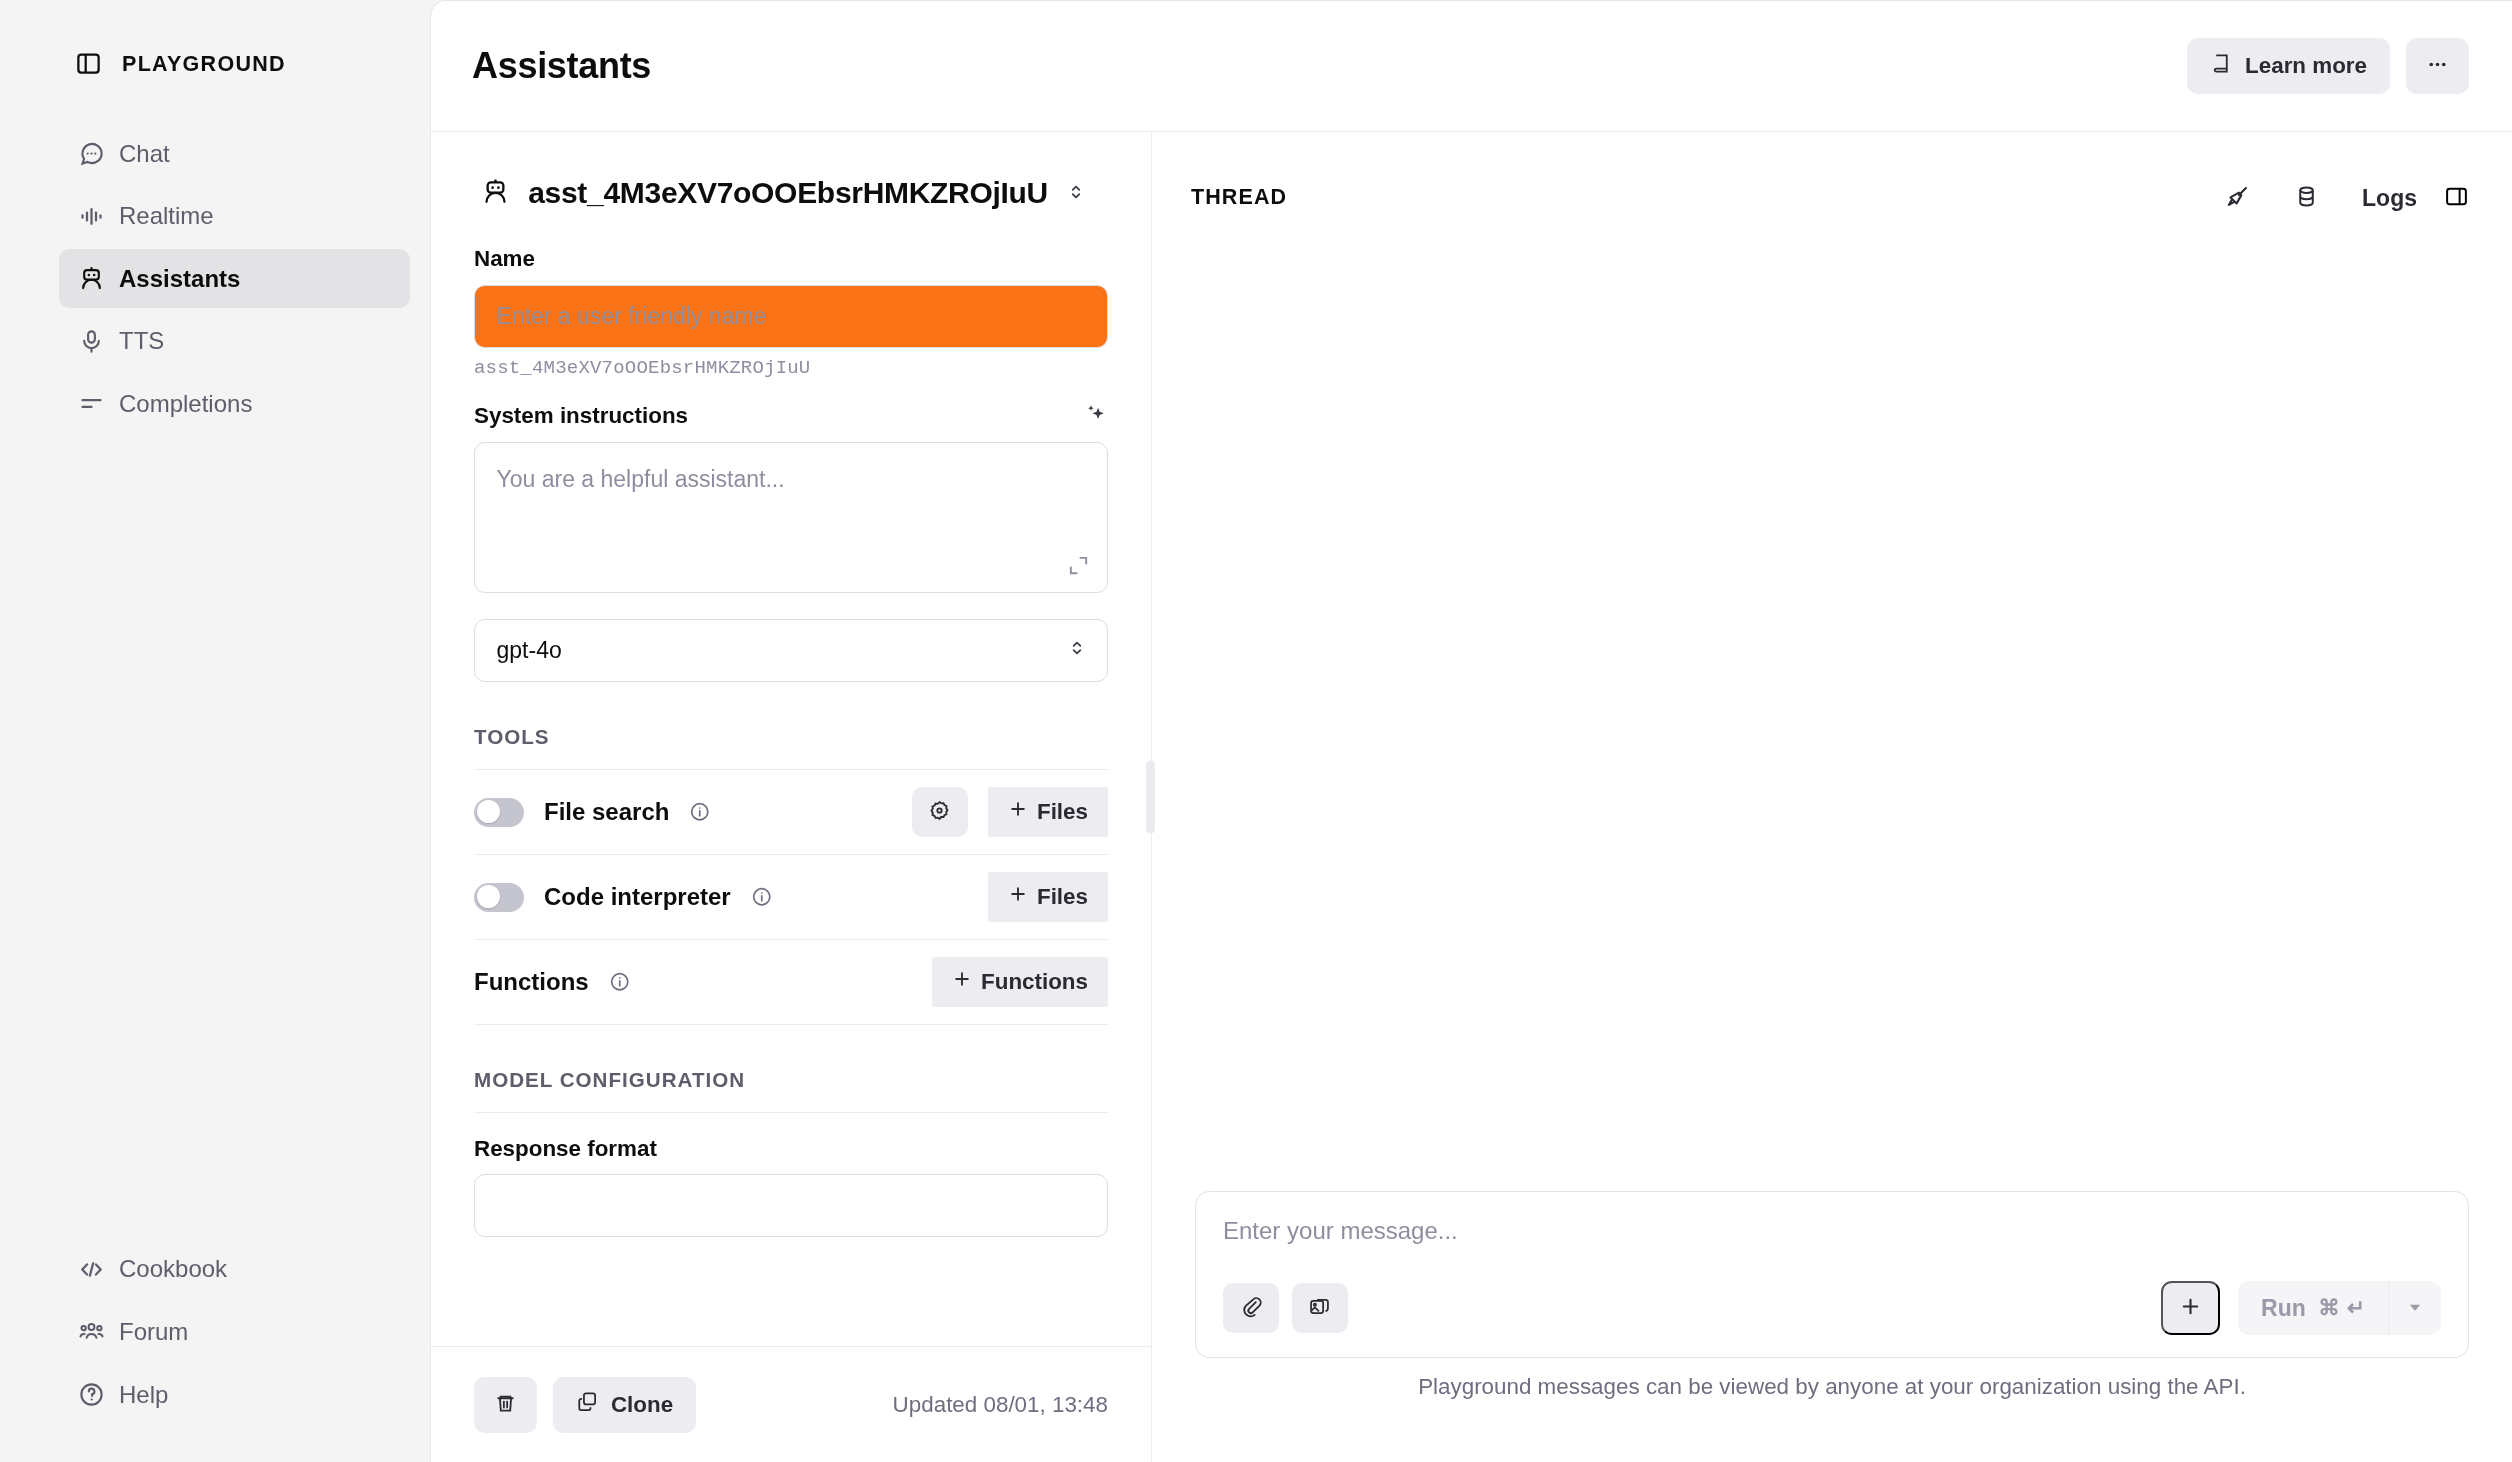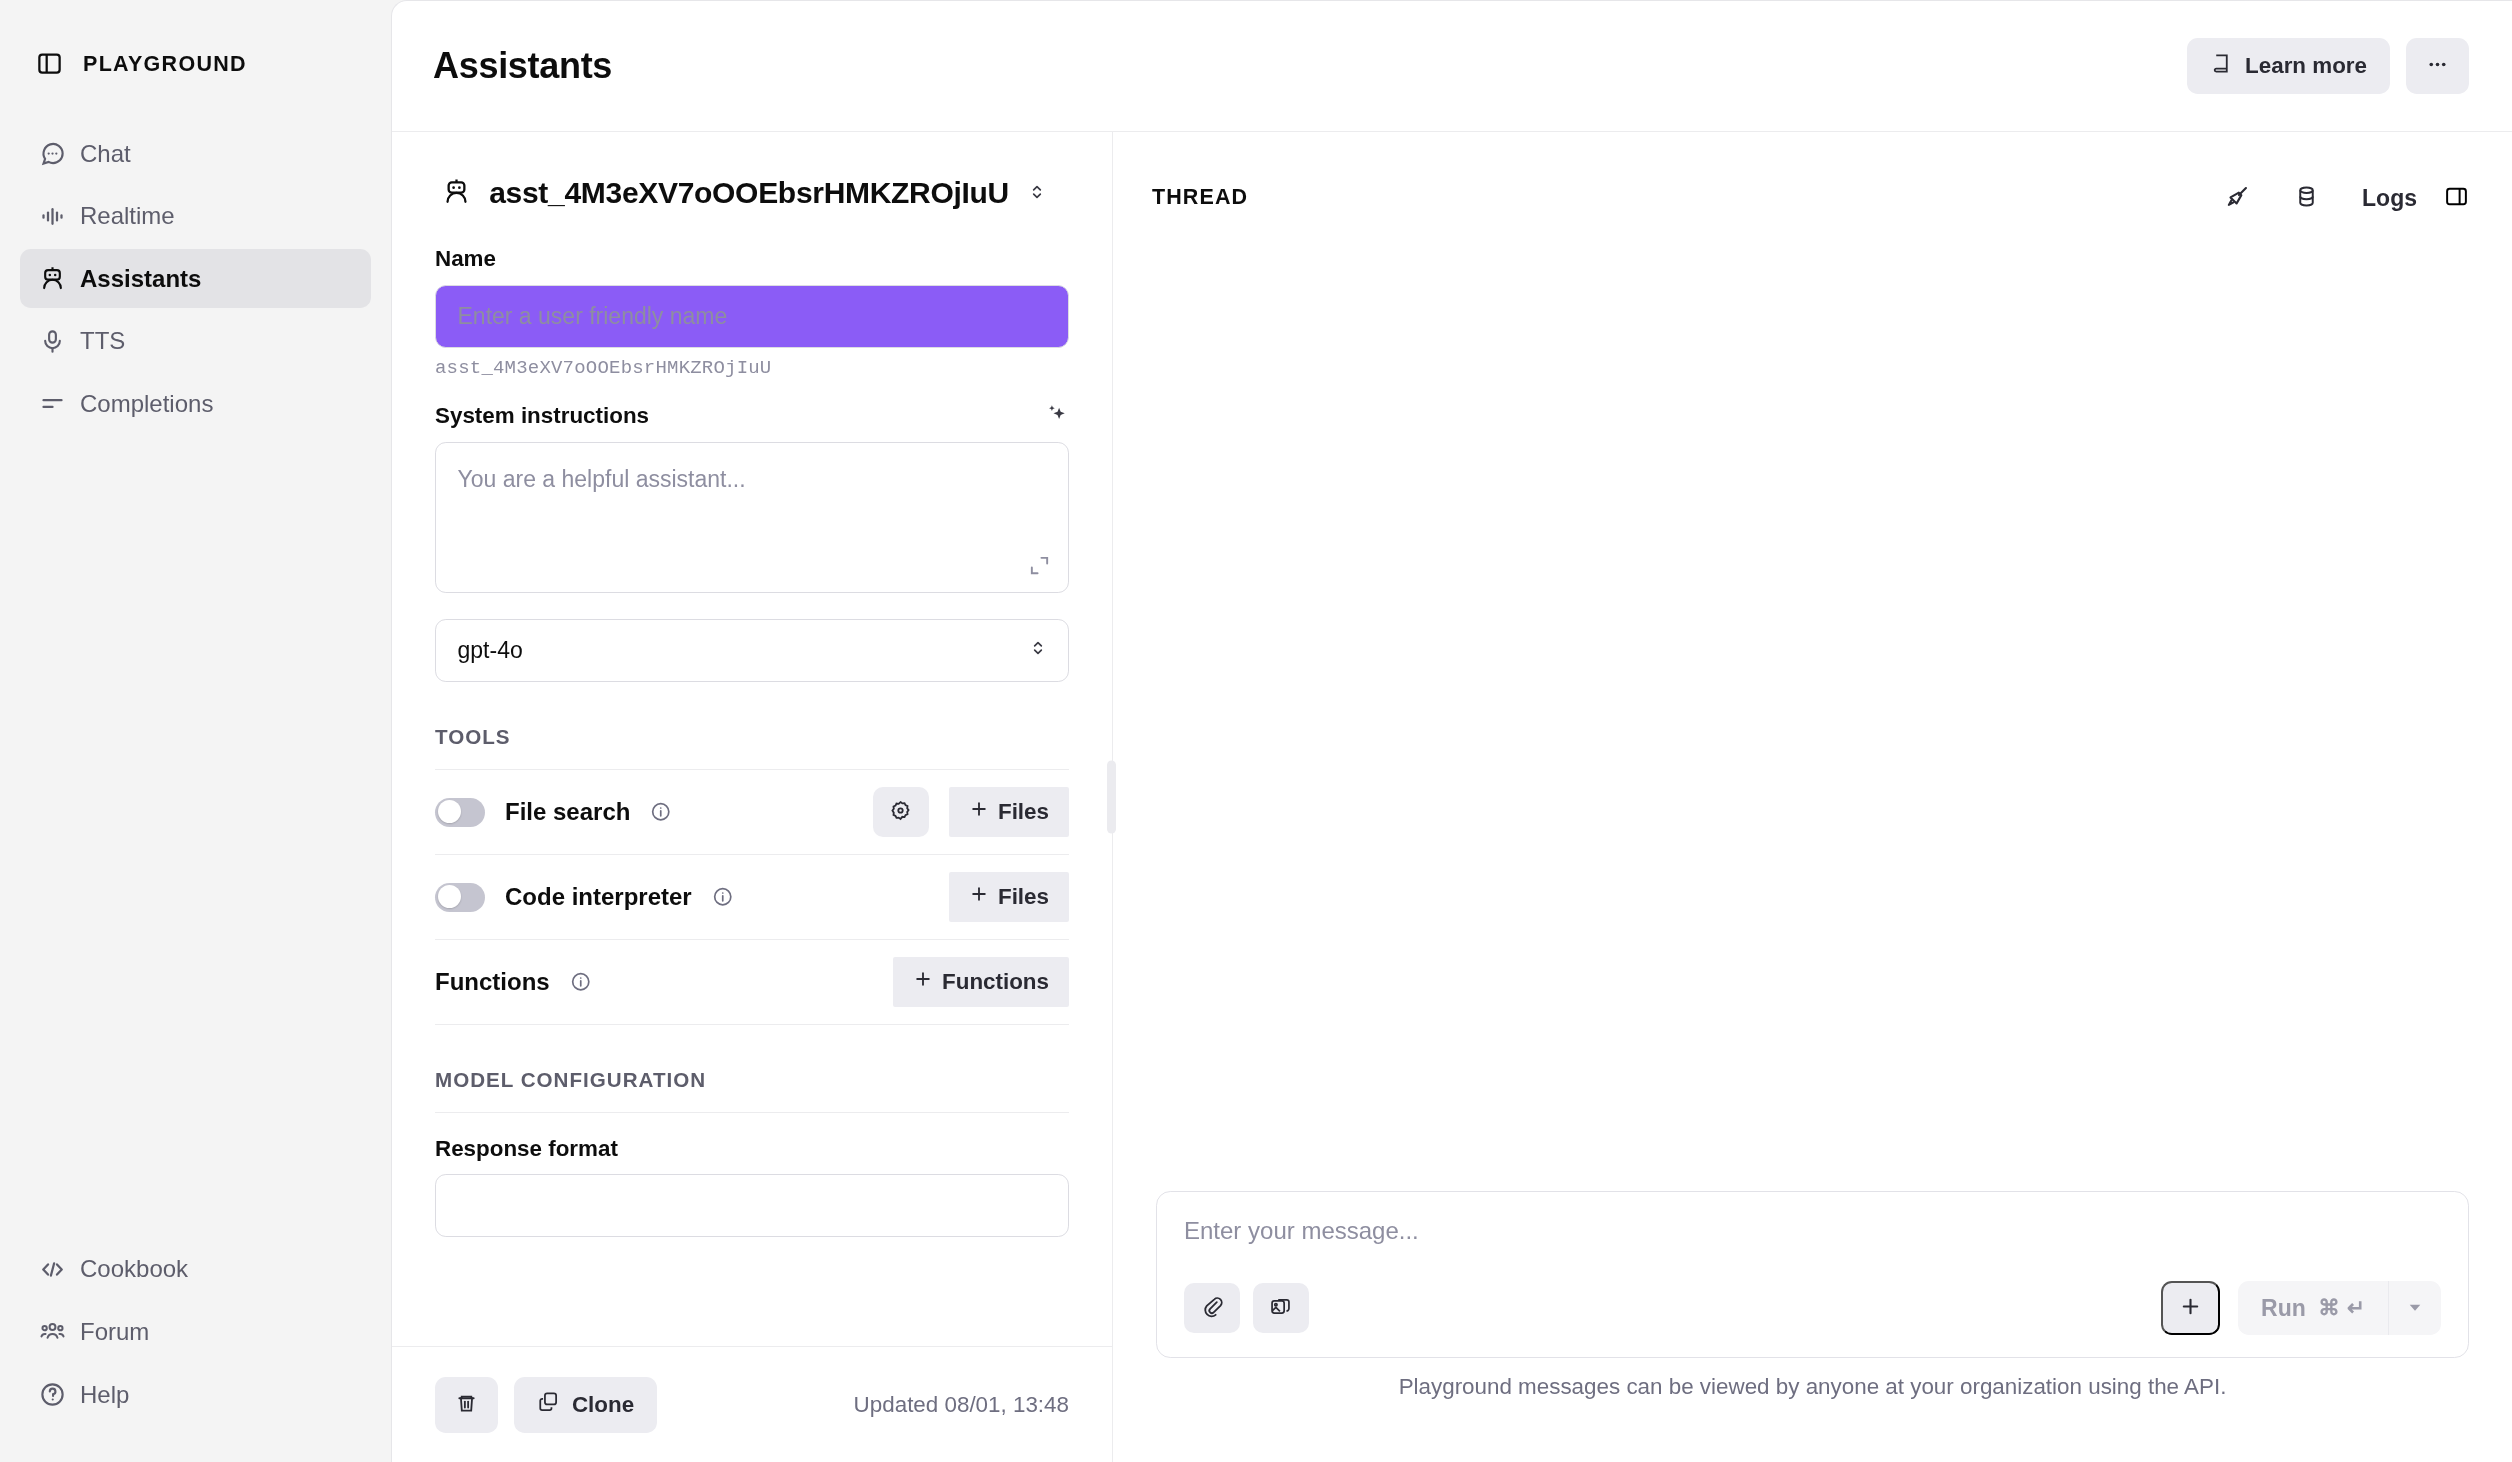--- a/index.html
+++ b/index.html
@@ -12,20 +12,21 @@
   }
   .app { display: flex; width: 2512px; height: 1462px; }
 
   
   .sidebar {
     width: 391px; height: 1462px;
     background: #f4f4f4;
     display: flex; flex-direction: column;
     padding: 0 20px;
     flex: 0 0 391px;
+    margin-left: 39px;
   }
   .brand {
     display: flex; align-items: center; gap: 20px;
     height: 65px; margin-top: 32px; padding-left: 16px;
   }
   .brand-label {
     font-size: 21.5px; font-weight: 700; letter-spacing: 1.3px;
     color: #0d0d0d;
   }
   .nav { margin-top: 27px; display: flex; flex-direction: column; gap: 3.6px; }
@@ -88,21 +89,21 @@
   }
   .asst-id { font-size: 30px; font-weight: 700; color: #0d0d0d; letter-spacing: -0.3px; }
 
   .field-label { font-size: 22.4px; font-weight: 700; color: #0d0d0d; }
   .label-row { display: flex; align-items: center; justify-content: space-between; }
 
   .text-input {
     width: 100%; height: 63px; border: 0.9px solid #dcdce2;
     border-radius: 10.8px; padding: 0 21.5px;
     font-size: 23px; color: #0d0d0d; font-family: inherit;
-    background: #8b5cf6; outline: none;
+    background: #f97316; outline: none;
   }
   .text-input::placeholder { color: #8e8ea0; }
   .hint-mono {
     font-family: "Liberation Mono", monospace;
     font-size: 19px; color: #8e8ea0; letter-spacing: 0.2px;
   }
 
   .ta-wrap { position: relative; margin-top: 12.5px; }
   .textarea {
     width: 100%; height: 151px; border: 0.9px solid #dcdce2;

